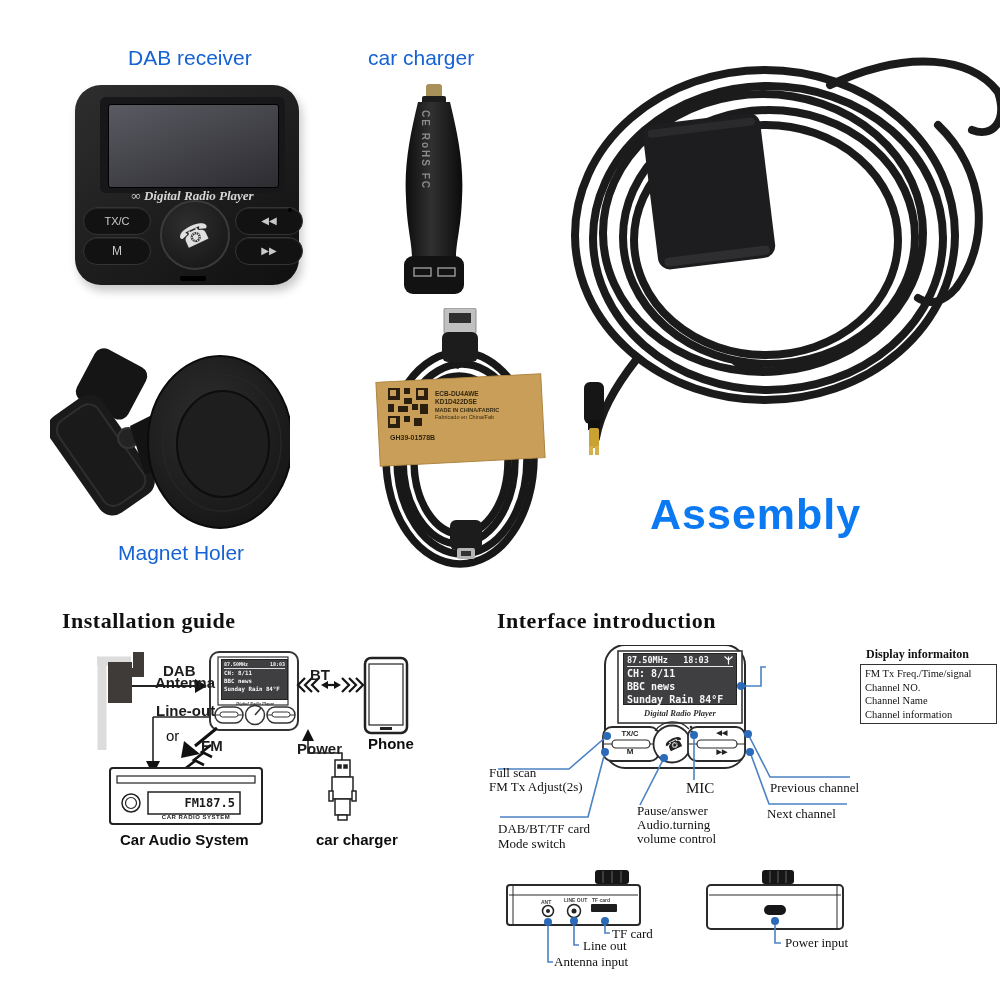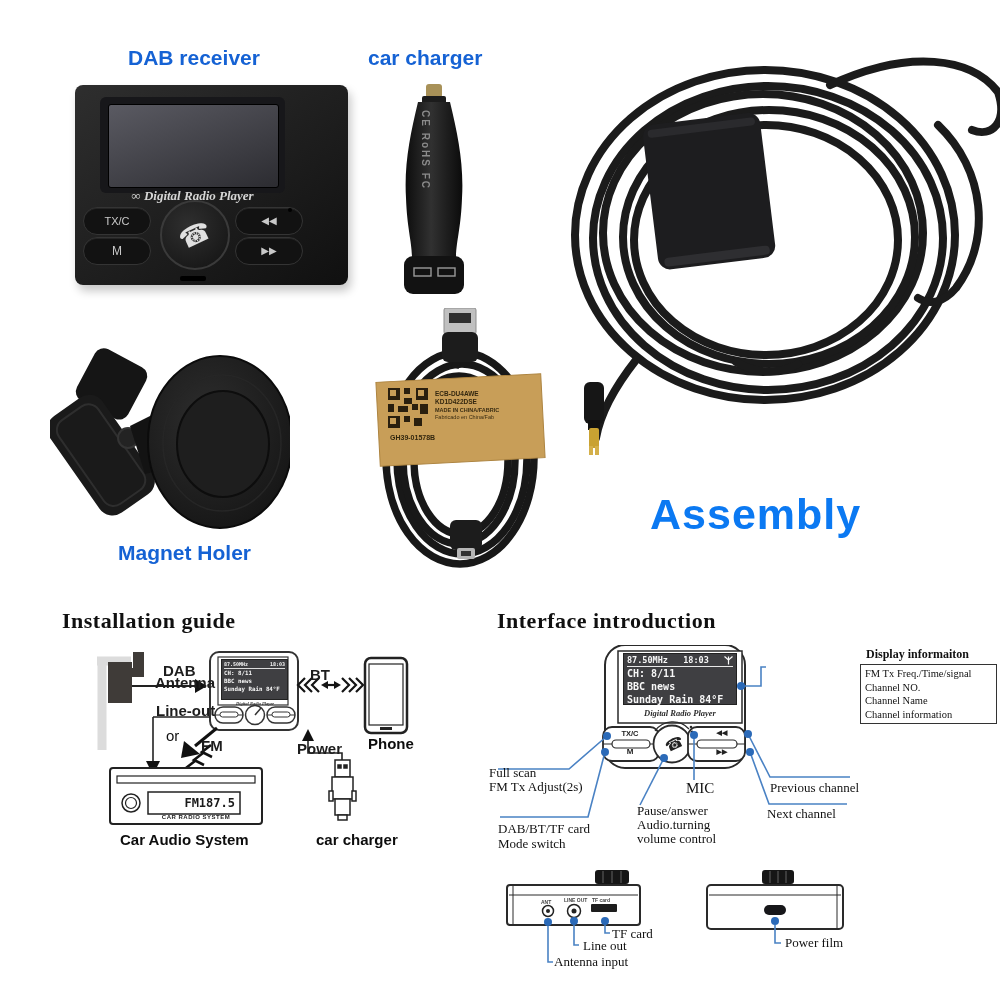--- a/index.html
+++ b/index.html
@@ -1,19 +1,19 @@
 <!DOCTYPE html>
 <html><head>
 <meta charset="utf-8">
 <style>
   html,body{margin:0;padding:0;background:#fff}
   #canvas{position:relative;width:1000px;height:1000px;background:#ffffff;
           font-family:"Liberation Sans",sans-serif;overflow:hidden}
   .abs{position:absolute}
-  .blue-label{color:#1562d4;font-weight:bold;font-size:21px;white-space:nowrap}
+  .blue-label{color:#1562d4;font-weight:normal;font-size:21px;white-space:nowrap}
   .assembly{color:#0b79f2;font-weight:800;font-size:43px;letter-spacing:1px;white-space:nowrap}
   .watermark{font-family:"Liberation Serif",serif;font-style:italic;font-weight:bold;
              font-size:52px;color:rgba(190,190,190,0.30);-webkit-text-stroke:1.5px #c6c6c6;
              letter-spacing:3px;white-space:nowrap}
   .title-serif{font-family:"Liberation Serif",serif;font-weight:bold;font-size:22px;
                color:#101010;letter-spacing:.5px;white-space:nowrap}
   .slabel{font-family:"Liberation Serif",serif;font-size:13px;color:#111;white-space:nowrap}
   .dlabel{font-size:15px;font-weight:bold;color:#1d1d1d;white-space:nowrap}
   .blabel{font-size:15px;font-weight:bold;color:#0d0d0d;white-space:nowrap}
   .screen{background:#3f3f42;border:1px solid #222;color:#f7f7f7;
@@ -25,21 +25,21 @@
   .tinymark{font-size:5px;color:#444;font-weight:bold;white-space:nowrap}
 </style>
 </head>
 <body>
 
 <div id="canvas">
 
   <div class="abs blue-label" style="left:128px;top:46px">DAB receiver</div>
   <div class="abs blue-label" style="left:368px;top:46px">car charger</div>
 
-  <div class="abs" style="left:75px;top:85px;width:273px;height:200px;border-radius:8px;
+  <div class="abs" style="left:75px;top:85px;width:224px;height:200px;border-radius:26px;
               background:linear-gradient(145deg,#2e2e2e,#101010);box-shadow:3px 6px 10px rgba(0,0,0,.22)">
     <div class="abs" style="left:25px;top:12px;width:185px;height:96px;background:#17171a;border-radius:6px"></div>
     <div class="abs" style="left:33px;top:19px;width:169px;height:82px;border-radius:3px;border:1px solid #000;background:linear-gradient(160deg,#5a5a62,#2c2c31)"></div>
     <div class="abs brandline" style="left:20px;top:103px;width:195px;font-size:13px;color:#d6d6d6">
       <span>∞</span>
       <span>Digital Radio Player</span>
     </div>
     <div class="abs btnpill" style="left:8px;top:122px;width:66px;height:26px;line-height:26px;font-size:11px">TX/C</div>
     <div class="abs btnpill" style="left:8px;top:152px;width:66px;height:26px;line-height:26px;font-size:12px">M</div>
     <div class="abs" style="left:85px;top:115px;width:66px;height:66px;border-radius:50%;
@@ -396,15 +396,15 @@
   <div class="abs slabel" style="left:770px;top:780px">Previous channel</div>
   <div class="abs slabel" style="left:767px;top:806px">Next channel</div>
 
   <div class="abs tinymark" style="left:541px;top:899px">ANT</div>
   <div class="abs tinymark" style="left:564px;top:897px">LINE OUT</div>
   <div class="abs tinymark" style="left:592px;top:897px">TF card</div>
 
   <div class="abs slabel" style="left:612px;top:926px">TF card</div>
   <div class="abs slabel" style="left:583px;top:938px">Line out</div>
   <div class="abs slabel" style="left:554px;top:954px">Antenna input</div>
-  <div class="abs slabel" style="left:785px;top:935px">Power film</div>
+  <div class="abs slabel" style="left:785px;top:935px">Power input</div>
 
 </div>
 
 </body></html>

